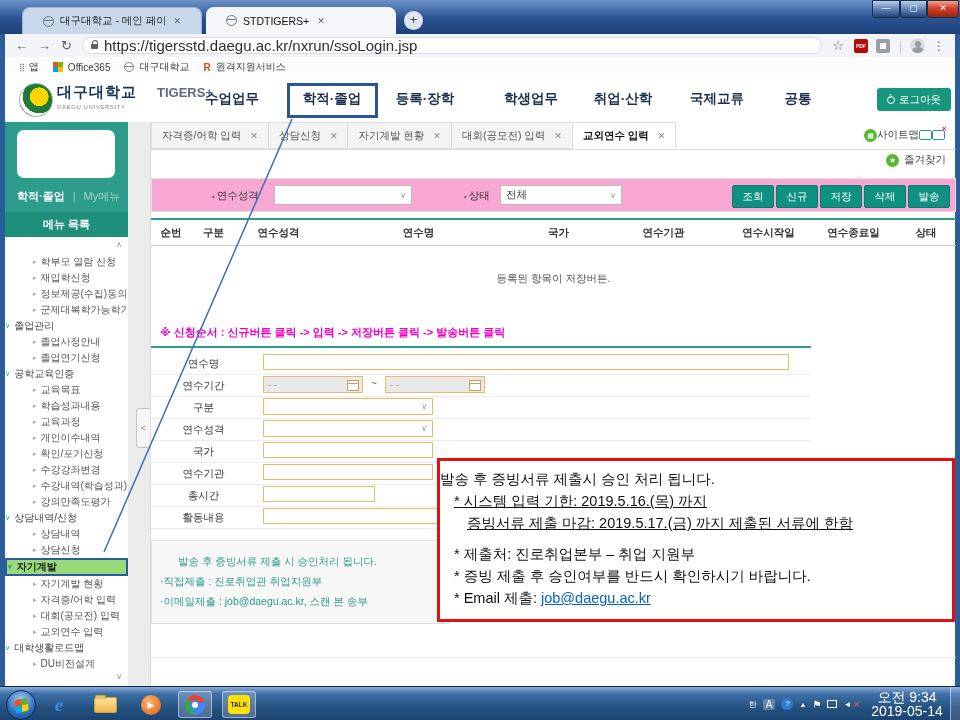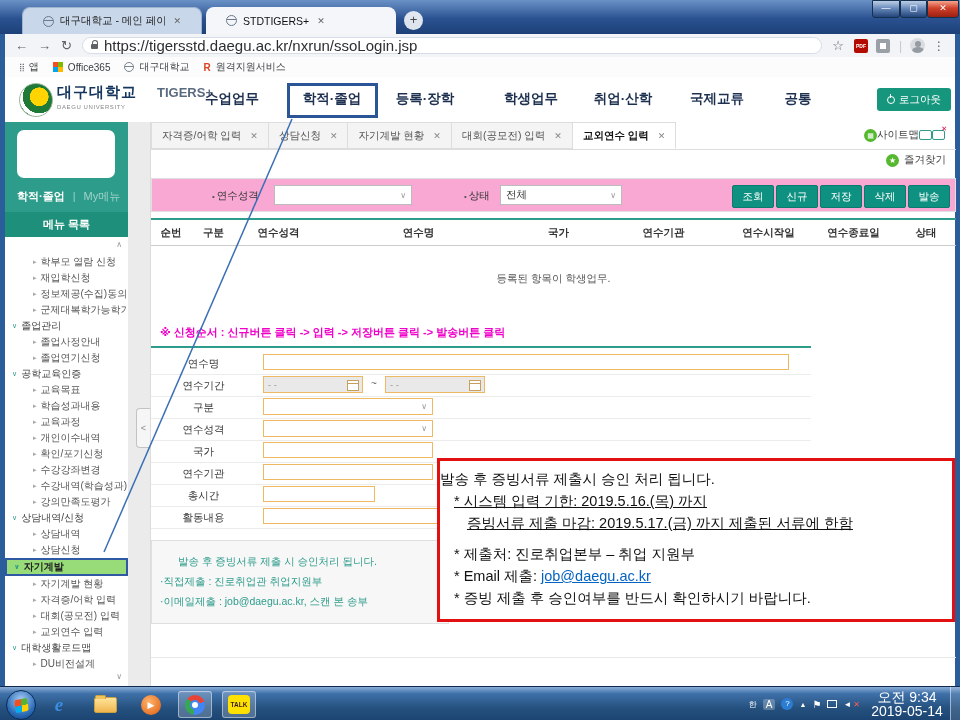--- a/index.html
+++ b/index.html
@@ -70,21 +70,21 @@
   .sidebar{position:absolute;left:0;top:0;width:123px;height:564px;background:#fff;overflow:hidden}
   .sb-top{position:absolute;left:0;top:0;width:123px;height:90px;background:#2d9c8a}
   .profilebox{position:absolute;left:12px;top:8px;width:98px;height:48px;background:#fff;border-radius:7px}
   .sb-tabs{position:absolute;left:0;top:62px;width:123px;height:24px;display:flex;align-items:center;
     font-size:11px;color:#fff}
   .sb-menutitle{position:absolute;left:0;top:90px;width:123px;height:25px;background:#1e8f7a;color:#fff;
     font-size:11px;font-weight:bold;display:flex;align-items:center;justify-content:center}
   .sb-scroll{position:absolute;right:6px;font-size:8px;color:#999}
   .sb-menu{position:absolute;left:0;top:132px;width:123px}
   .sb-row{display:flex;align-items:center;height:16px;font-size:10px;color:#555;white-space:nowrap;overflow:hidden}
-  .sb-section{padding-left:7px;color:#444}
+  .sb-section{color:#444}
   .sb-item{padding-left:28px}
   .sb-caret{margin-right:4px;font-size:7px;flex:0 0 auto}
   .sb-section .sb-caret{color:#2d9c8a}
   .sb-item .sb-caret{color:#aaa}
   .sb-hl{background:#97dc78;border:2px solid #2f5aa3;box-sizing:border-box;height:18px;font-weight:bold;color:#222}
 
   .collapse-handle{position:absolute;left:131px;top:286px;width:13px;height:38px;background:#f6f6f6;
     border:1px solid #c3c3c3;border-right:none;border-radius:4px 0 0 4px;color:#888;font-size:9px;
     display:flex;align-items:center;justify-content:center}
 
@@ -458,21 +458,21 @@
           <div class="gcell c1">구분</div>
           <div class="gcell c2">연수성격</div>
           <div class="gcell c3">연수명</div>
           <div class="gcell c4">국가</div>
           <div class="gcell c5">연수기관</div>
           <div class="gcell c6">연수시작일</div>
           <div class="gcell c7">연수종료일</div>
           <div class="gcell c8">상태</div>
         </div>
       </div>
-      <div class="emptymsg">등록된 항목이 학생업무.</div>
+      <div class="emptymsg">등록된 항목이 저장버튼.</div>
 
       <div class="notice">※ 신청순서 : 신규버튼 클릭 -&gt; 입력 -&gt; 저장버튼 클릭 -&gt; 발송버튼 클릭</div>
       <div class="formsep"></div>
 
       <div class="frow" style="top:230px">
         <div class="flabel">연수명</div>
         <input class="finput" style="left: 112px; width: 526px;">
       </div>
       <div class="frow" style="top:252px">
         <div class="flabel">연수기간</div>
@@ -528,22 +528,22 @@
     <line x1="292" y1="119" x2="104" y2="552" stroke="#3b6fb5" stroke-width="1.5"></line>
   </svg>
   <div class="navrect"></div>
 
   <div class="redbox">
     <div>발송 후 증빙서류 제출시 승인 처리 됩니다.</div>
     <div class="rb-ind1 uline">* 시스템 입력 기한: 2019.5.16.(목) 까지</div>
     <div class="rb-ind2 uline">증빙서류 제출 마감: 2019.5.17.(금) 까지 제출된 서류에 한함</div>
     <div class="rb-gap"></div>
     <div class="rb-ind1">* 제출처: 진로취업본부 – 취업 지원부</div>
+    <div class="rb-ind1">* 증빙 제출 후 승인여부를 반드시 확인하시기 바랍니다.</div>
     <div class="rb-ind1"><span>* Email 제출: </span><span class="maillink">job@daegu.ac.kr</span></div>
-    <div class="rb-ind1">* 증빙 제출 후 승인여부를 반드시 확인하시기 바랍니다.</div>
   </div>
 
   <div class="taskbar">
     <div class="orb">
         <span class="winflag"></span>
       </div>
     <div class="tbico" style="left:42px">
         <span class="ie">e</span>
       </div>
     <div class="tbico" style="left:88px">

